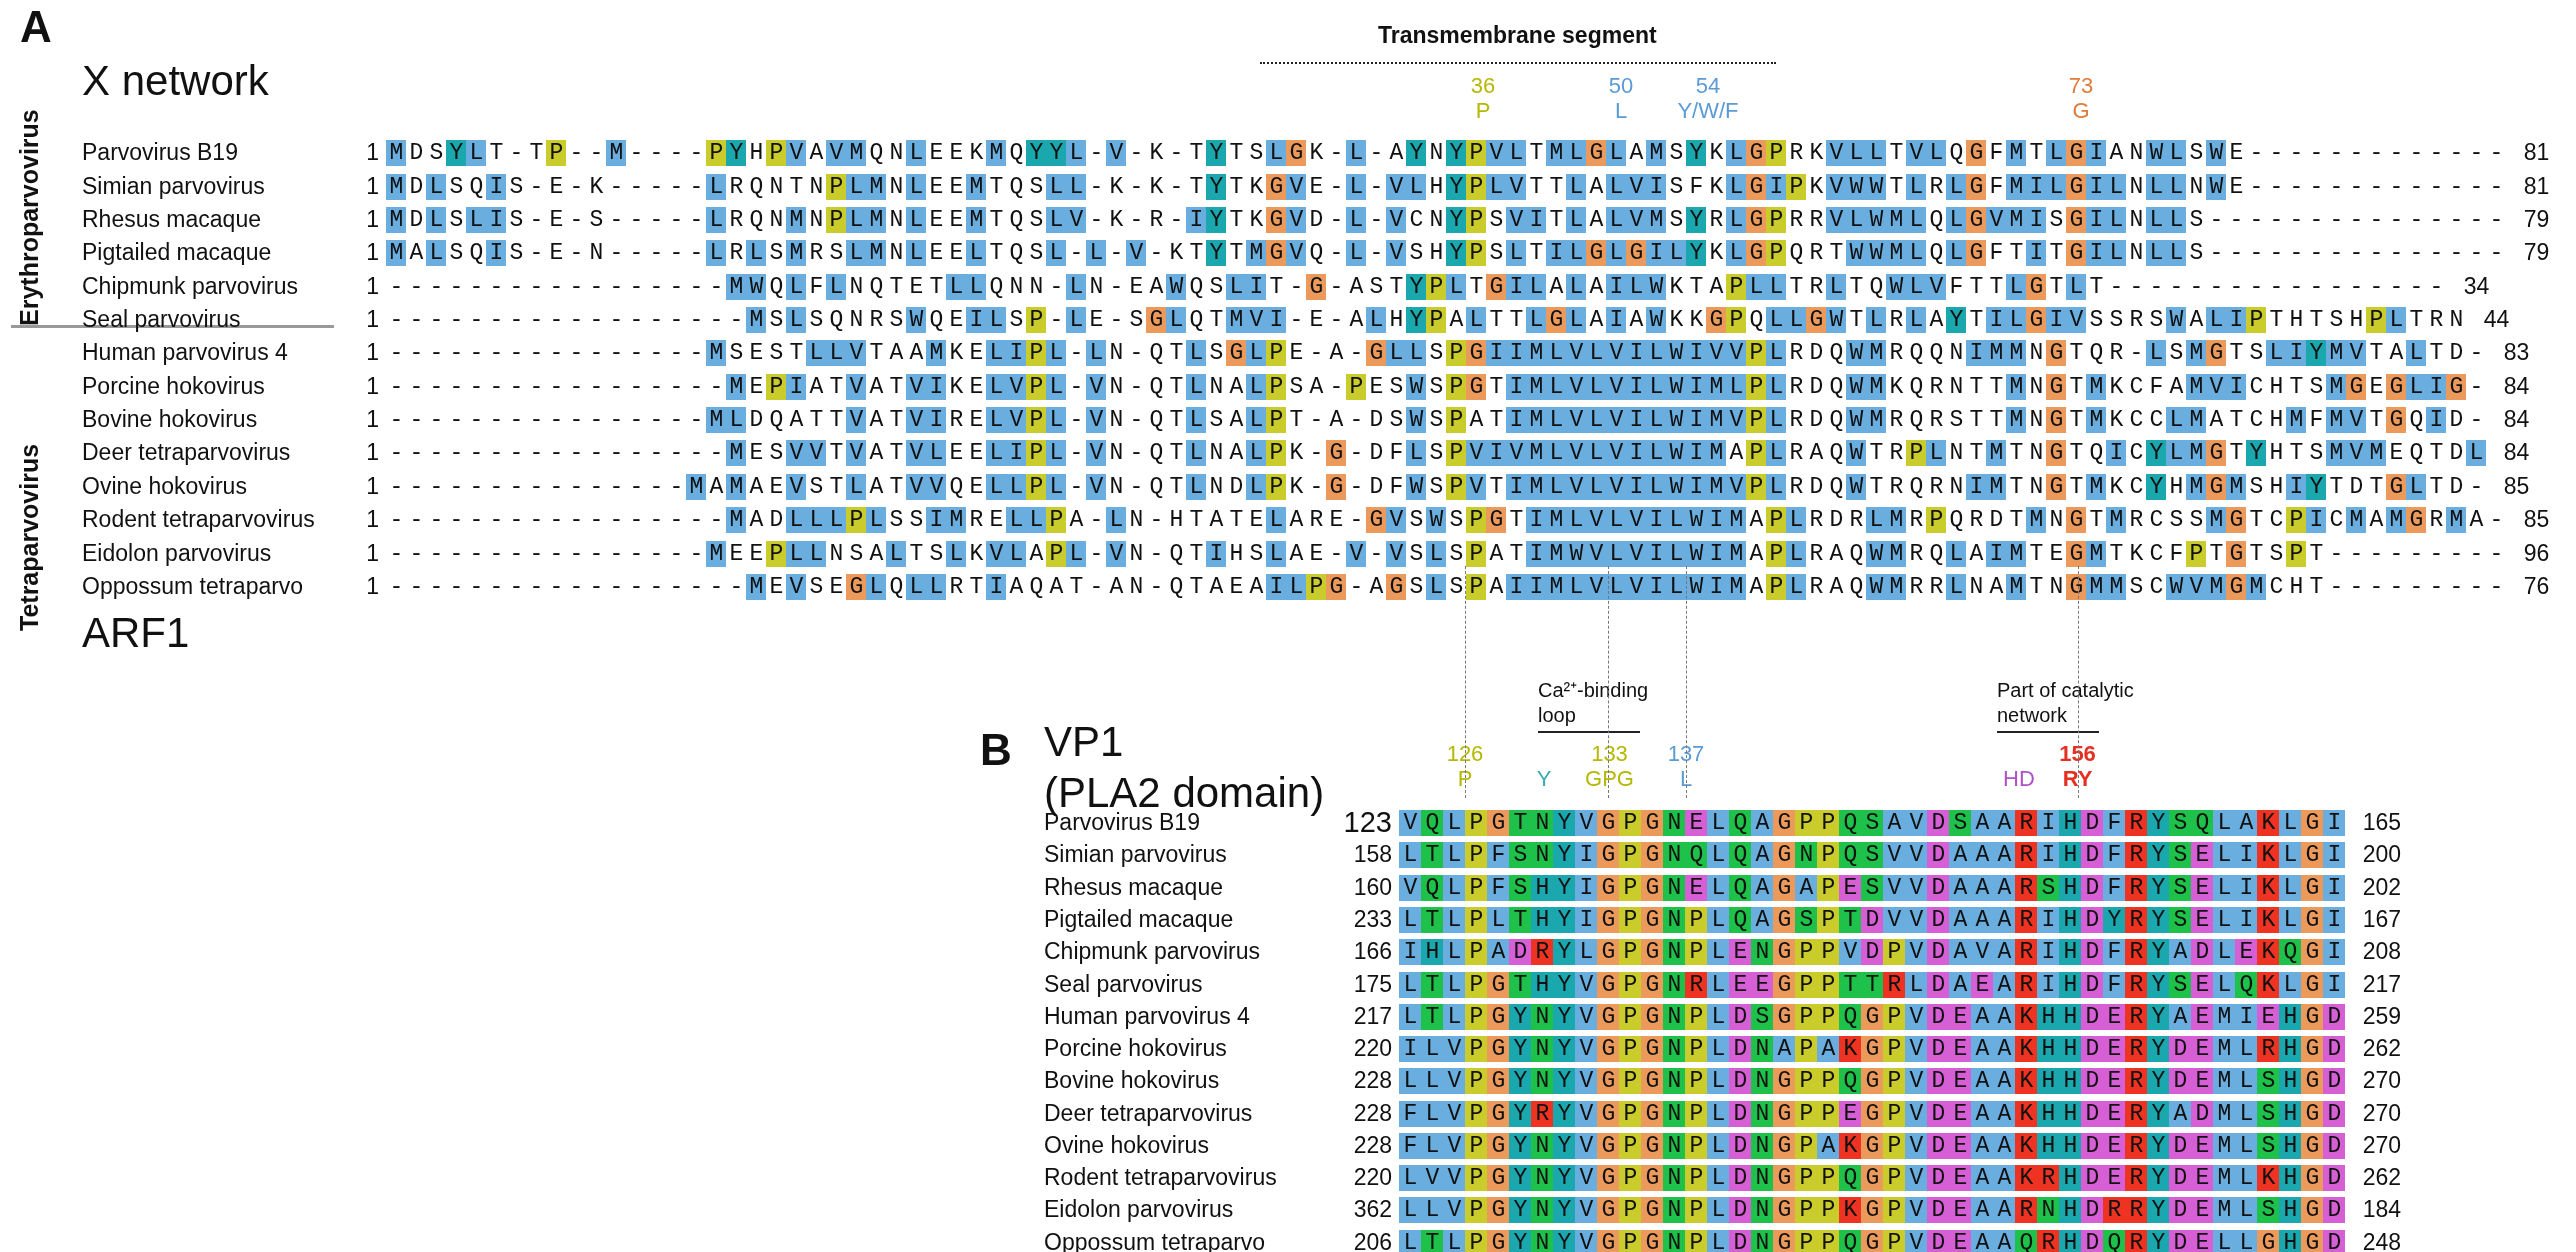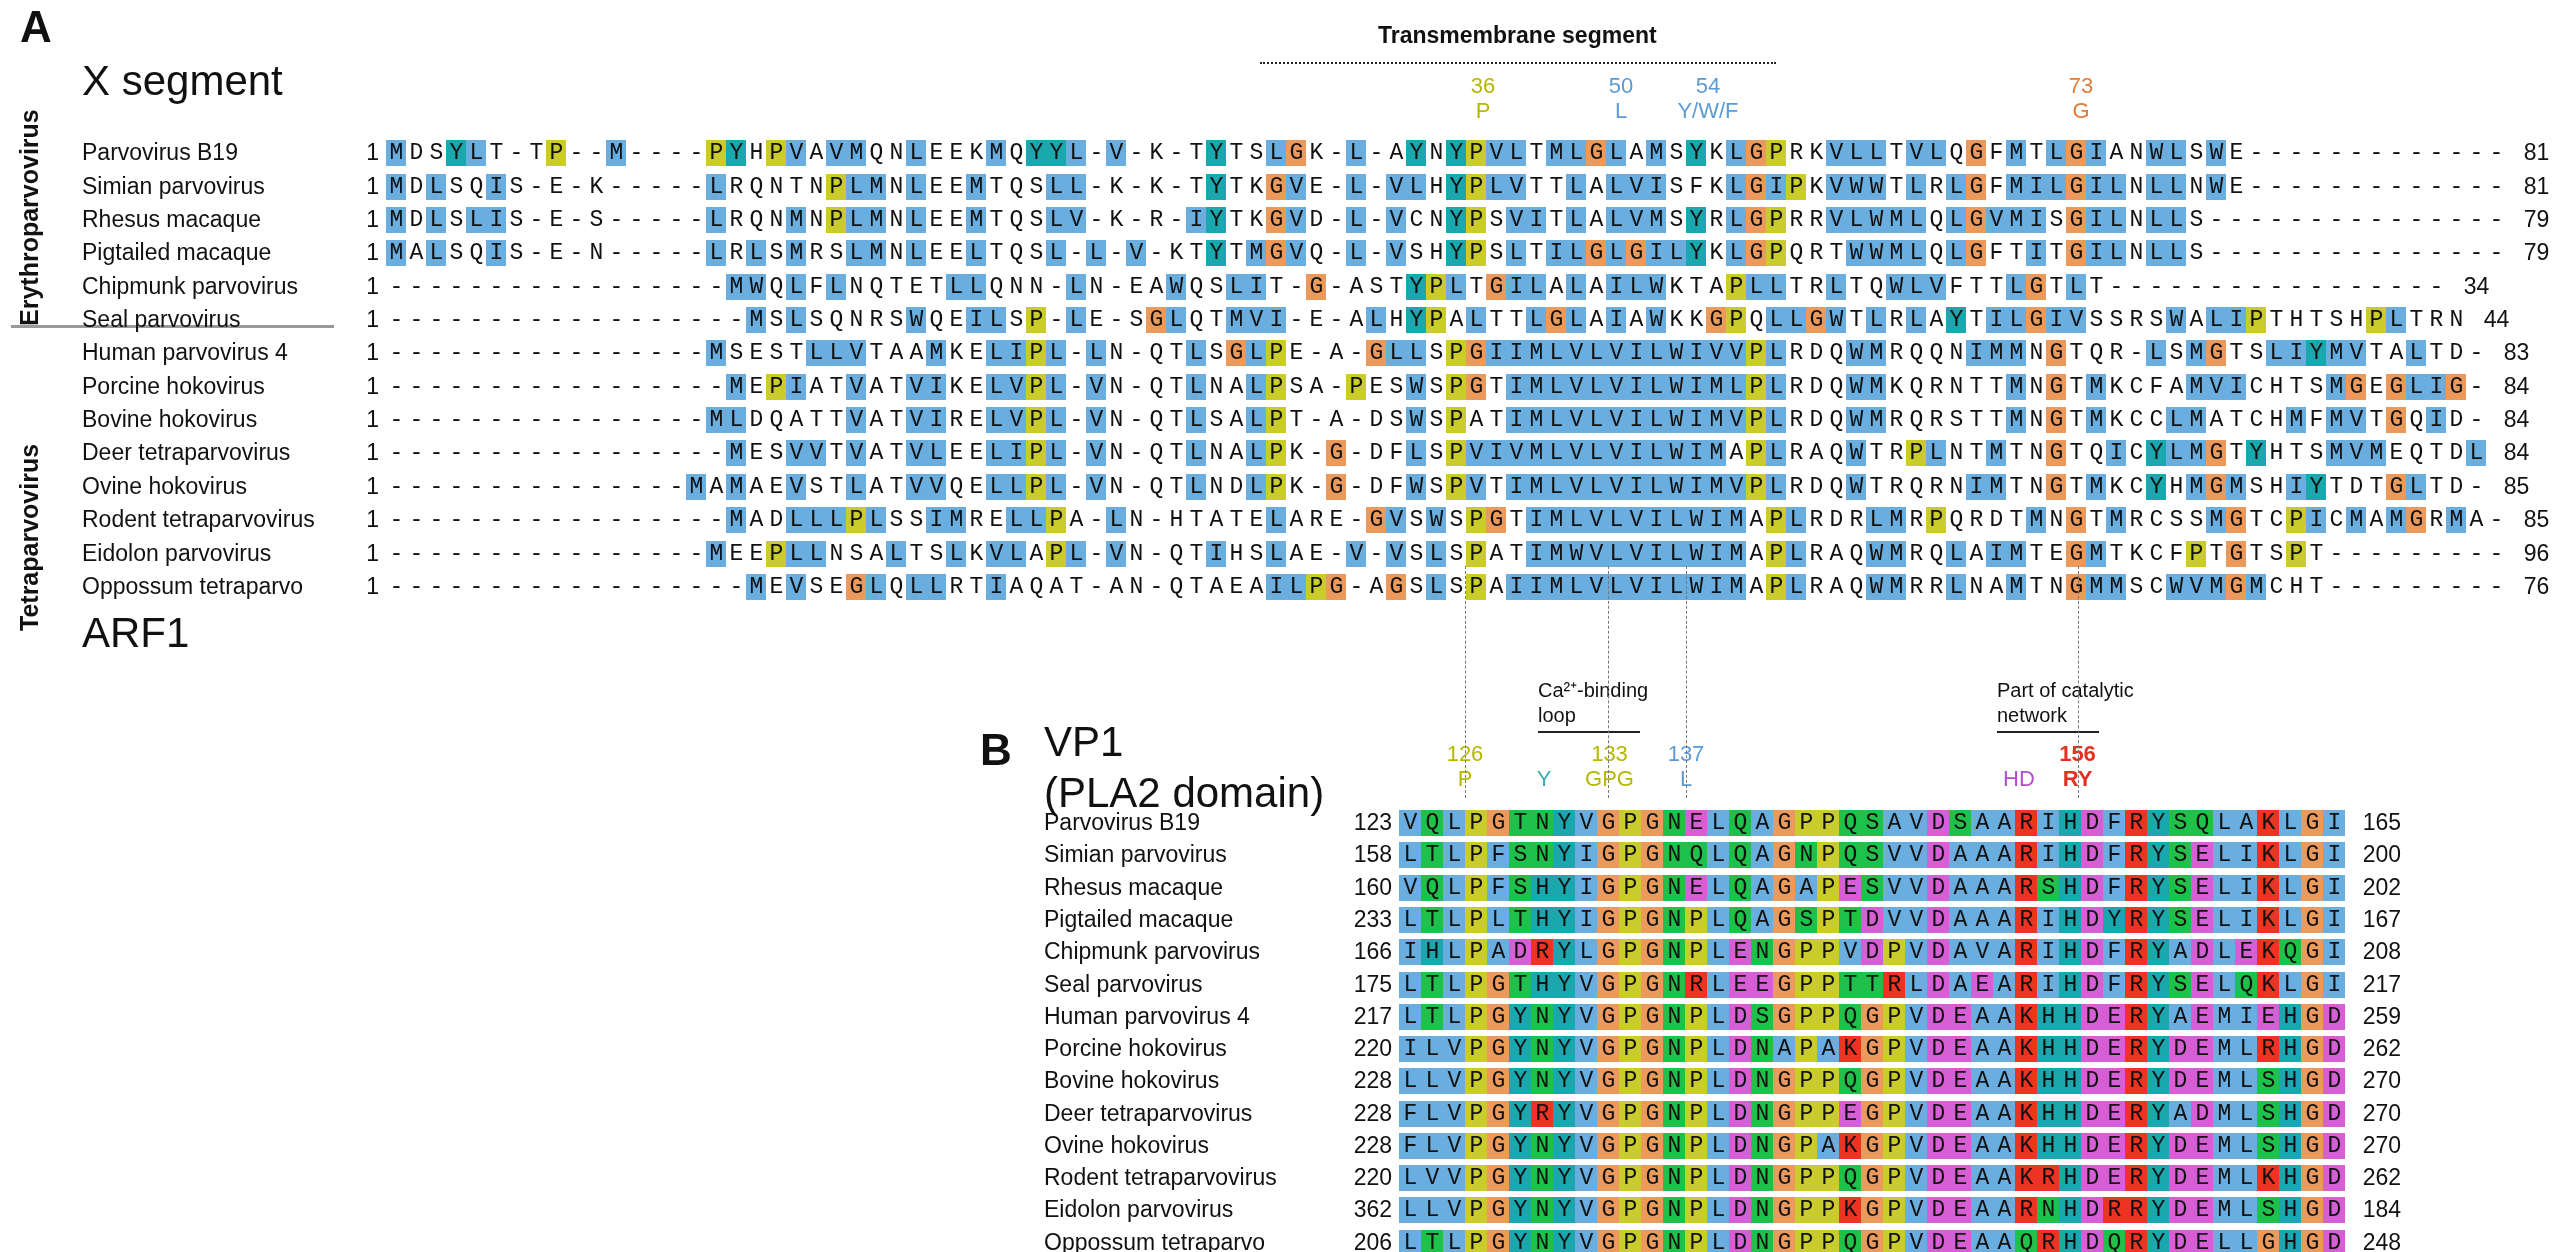--- a/index.html
+++ b/index.html
@@ -16,21 +16,21 @@
   .annot{font-size:22px;text-align:center;line-height:25px;}
   .divider{position:absolute;height:2.9px;background:#999;}
   .dotted{position:absolute;border-top:2.9px dotted #222;}
   .solid{position:absolute;border-top:2.2px solid #222;}
   .vdash{position:absolute;border-left:1.5px dashed #777;}
 </style>
 </head>
 <body>
 
 <div class="abs panel-letter" style="left:20px;top:1.5px;">A</div>
-<div class="abs title" style="left:82px;top:57px;">X segment</div>
+<div class="abs title" style="left:82px;top:57px;">X network</div>
 <div class="abs group-label" style="left:14.5px;top:326px;">Erythroparvovirus</div>
 <div class="abs group-label" style="left:14.5px;top:631px;">Tetraparvovirus</div>
 <div class="divider" style="left:11px;top:325px;width:323px;"></div>
 
 <div class="abs" style="left:1378px;top:22px;font-weight:bold;font-size:23px;">Transmembrane segment</div>
 <div class="dotted" style="left:1260px;top:62px;width:516px;"></div>
 
 <div class="abs annot" style="left:1461px;top:73px;width:44px;color:#b5b800;">
     <div>36</div>
     <div>P</div>
@@ -178,21 +178,21 @@
   </div>
 
 <div class="vdash" style="left:1465px;top:566px;height:232px;"></div>
 <div class="vdash" style="left:1608px;top:566px;height:232px;"></div>
 <div class="vdash" style="left:1686px;top:566px;height:232px;"></div>
 <div class="vdash" style="left:2078px;top:566px;height:232px;"></div>
 
 <div id="panelB">
     <div class="row" style="left: 1044px; top: 806px;">
       <span class="name" style="width: 290px; font-size: 23px;">Parvovirus B19</span>
-      <span class="num" style="width: 58px; font-size: 23px;">123</span>
+      <span class="num" style="width: 58px; font-size: 29px;">123</span>
       <span class="seq"><span style="display: inline-block; width: 22px; text-align: center; font-size: 23px; background: rgb(106, 174, 224);">V</span><span style="display: inline-block; width: 22px; text-align: center; font-size: 23px; background: rgb(30, 194, 74);">Q</span><span style="display: inline-block; width: 22px; text-align: center; font-size: 23px; background: rgb(106, 174, 224);">L</span><span style="display: inline-block; width: 22px; text-align: center; font-size: 23px; background: rgb(201, 204, 42);">P</span><span style="display: inline-block; width: 22px; text-align: center; font-size: 23px; background: rgb(236, 154, 92);">G</span><span style="display: inline-block; width: 22px; text-align: center; font-size: 23px; background: rgb(30, 194, 74);">T</span><span style="display: inline-block; width: 22px; text-align: center; font-size: 23px; background: rgb(30, 194, 74);">N</span><span style="display: inline-block; width: 22px; text-align: center; font-size: 23px; background: rgb(26, 167, 173);">Y</span><span style="display: inline-block; width: 22px; text-align: center; font-size: 23px; background: rgb(106, 174, 224);">V</span><span style="display: inline-block; width: 22px; text-align: center; font-size: 23px; background: rgb(236, 154, 92);">G</span><span style="display: inline-block; width: 22px; text-align: center; font-size: 23px; background: rgb(201, 204, 42);">P</span><span style="display: inline-block; width: 22px; text-align: center; font-size: 23px; background: rgb(236, 154, 92);">G</span><span style="display: inline-block; width: 22px; text-align: center; font-size: 23px; background: rgb(30, 194, 74);">N</span><span style="display: inline-block; width: 22px; text-align: center; font-size: 23px; background: rgb(214, 95, 214);">E</span><span style="display: inline-block; width: 22px; text-align: center; font-size: 23px; background: rgb(106, 174, 224);">L</span><span style="display: inline-block; width: 22px; text-align: center; font-size: 23px; background: rgb(30, 194, 74);">Q</span><span style="display: inline-block; width: 22px; text-align: center; font-size: 23px; background: rgb(106, 174, 224);">A</span><span style="display: inline-block; width: 22px; text-align: center; font-size: 23px; background: rgb(236, 154, 92);">G</span><span style="display: inline-block; width: 22px; text-align: center; font-size: 23px; background: rgb(201, 204, 42);">P</span><span style="display: inline-block; width: 22px; text-align: center; font-size: 23px; background: rgb(201, 204, 42);">P</span><span style="display: inline-block; width: 22px; text-align: center; font-size: 23px; background: rgb(30, 194, 74);">Q</span><span style="display: inline-block; width: 22px; text-align: center; font-size: 23px; background: rgb(30, 194, 74);">S</span><span style="display: inline-block; width: 22px; text-align: center; font-size: 23px; background: rgb(106, 174, 224);">A</span><span style="display: inline-block; width: 22px; text-align: center; font-size: 23px; background: rgb(106, 174, 224);">V</span><span style="display: inline-block; width: 22px; text-align: center; font-size: 23px; background: rgb(214, 95, 214);">D</span><span style="display: inline-block; width: 22px; text-align: center; font-size: 23px; background: rgb(30, 194, 74);">S</span><span style="display: inline-block; width: 22px; text-align: center; font-size: 23px; background: rgb(106, 174, 224);">A</span><span style="display: inline-block; width: 22px; text-align: center; font-size: 23px; background: rgb(106, 174, 224);">A</span><span style="display: inline-block; width: 22px; text-align: center; font-size: 23px; background: rgb(238, 51, 34);">R</span><span style="display: inline-block; width: 22px; text-align: center; font-size: 23px; background: rgb(106, 174, 224);">I</span><span style="display: inline-block; width: 22px; text-align: center; font-size: 23px; background: rgb(26, 167, 173);">H</span><span style="display: inline-block; width: 22px; text-align: center; font-size: 23px; background: rgb(214, 95, 214);">D</span><span style="display: inline-block; width: 22px; text-align: center; font-size: 23px; background: rgb(106, 174, 224);">F</span><span style="display: inline-block; width: 22px; text-align: center; font-size: 23px; background: rgb(238, 51, 34);">R</span><span style="display: inline-block; width: 22px; text-align: center; font-size: 23px; background: rgb(26, 167, 173);">Y</span><span style="display: inline-block; width: 22px; text-align: center; font-size: 23px; background: rgb(30, 194, 74);">S</span><span style="display: inline-block; width: 22px; text-align: center; font-size: 23px; background: rgb(30, 194, 74);">Q</span><span style="display: inline-block; width: 22px; text-align: center; font-size: 23px; background: rgb(106, 174, 224);">L</span><span style="display: inline-block; width: 22px; text-align: center; font-size: 23px; background: rgb(106, 174, 224);">A</span><span style="display: inline-block; width: 22px; text-align: center; font-size: 23px; background: rgb(238, 51, 34);">K</span><span style="display: inline-block; width: 22px; text-align: center; font-size: 23px; background: rgb(106, 174, 224);">L</span><span style="display: inline-block; width: 22px; text-align: center; font-size: 23px; background: rgb(236, 154, 92);">G</span><span style="display: inline-block; width: 22px; text-align: center; font-size: 23px; background: rgb(106, 174, 224);">I</span></span>
       <span class="endnum" style="font-size: 23px;">165</span>
     </div>
     <div class="row" style="left: 1044px; top: 838px;">
       <span class="name" style="width: 290px; font-size: 23px;">Simian parvovirus</span>
       <span class="num" style="width: 58px; font-size: 23px;">158</span>
       <span class="seq"><span style="display: inline-block; width: 22px; text-align: center; font-size: 23px; background: rgb(106, 174, 224);">L</span><span style="display: inline-block; width: 22px; text-align: center; font-size: 23px; background: rgb(30, 194, 74);">T</span><span style="display: inline-block; width: 22px; text-align: center; font-size: 23px; background: rgb(106, 174, 224);">L</span><span style="display: inline-block; width: 22px; text-align: center; font-size: 23px; background: rgb(201, 204, 42);">P</span><span style="display: inline-block; width: 22px; text-align: center; font-size: 23px; background: rgb(106, 174, 224);">F</span><span style="display: inline-block; width: 22px; text-align: center; font-size: 23px; background: rgb(30, 194, 74);">S</span><span style="display: inline-block; width: 22px; text-align: center; font-size: 23px; background: rgb(30, 194, 74);">N</span><span style="display: inline-block; width: 22px; text-align: center; font-size: 23px; background: rgb(26, 167, 173);">Y</span><span style="display: inline-block; width: 22px; text-align: center; font-size: 23px; background: rgb(106, 174, 224);">I</span><span style="display: inline-block; width: 22px; text-align: center; font-size: 23px; background: rgb(236, 154, 92);">G</span><span style="display: inline-block; width: 22px; text-align: center; font-size: 23px; background: rgb(201, 204, 42);">P</span><span style="display: inline-block; width: 22px; text-align: center; font-size: 23px; background: rgb(236, 154, 92);">G</span><span style="display: inline-block; width: 22px; text-align: center; font-size: 23px; background: rgb(30, 194, 74);">N</span><span style="display: inline-block; width: 22px; text-align: center; font-size: 23px; background: rgb(30, 194, 74);">Q</span><span style="display: inline-block; width: 22px; text-align: center; font-size: 23px; background: rgb(106, 174, 224);">L</span><span style="display: inline-block; width: 22px; text-align: center; font-size: 23px; background: rgb(30, 194, 74);">Q</span><span style="display: inline-block; width: 22px; text-align: center; font-size: 23px; background: rgb(106, 174, 224);">A</span><span style="display: inline-block; width: 22px; text-align: center; font-size: 23px; background: rgb(236, 154, 92);">G</span><span style="display: inline-block; width: 22px; text-align: center; font-size: 23px; background: rgb(30, 194, 74);">N</span><span style="display: inline-block; width: 22px; text-align: center; font-size: 23px; background: rgb(201, 204, 42);">P</span><span style="display: inline-block; width: 22px; text-align: center; font-size: 23px; background: rgb(30, 194, 74);">Q</span><span style="display: inline-block; width: 22px; text-align: center; font-size: 23px; background: rgb(30, 194, 74);">S</span><span style="display: inline-block; width: 22px; text-align: center; font-size: 23px; background: rgb(106, 174, 224);">V</span><span style="display: inline-block; width: 22px; text-align: center; font-size: 23px; background: rgb(106, 174, 224);">V</span><span style="display: inline-block; width: 22px; text-align: center; font-size: 23px; background: rgb(214, 95, 214);">D</span><span style="display: inline-block; width: 22px; text-align: center; font-size: 23px; background: rgb(106, 174, 224);">A</span><span style="display: inline-block; width: 22px; text-align: center; font-size: 23px; background: rgb(106, 174, 224);">A</span><span style="display: inline-block; width: 22px; text-align: center; font-size: 23px; background: rgb(106, 174, 224);">A</span><span style="display: inline-block; width: 22px; text-align: center; font-size: 23px; background: rgb(238, 51, 34);">R</span><span style="display: inline-block; width: 22px; text-align: center; font-size: 23px; background: rgb(106, 174, 224);">I</span><span style="display: inline-block; width: 22px; text-align: center; font-size: 23px; background: rgb(26, 167, 173);">H</span><span style="display: inline-block; width: 22px; text-align: center; font-size: 23px; background: rgb(214, 95, 214);">D</span><span style="display: inline-block; width: 22px; text-align: center; font-size: 23px; background: rgb(106, 174, 224);">F</span><span style="display: inline-block; width: 22px; text-align: center; font-size: 23px; background: rgb(238, 51, 34);">R</span><span style="display: inline-block; width: 22px; text-align: center; font-size: 23px; background: rgb(26, 167, 173);">Y</span><span style="display: inline-block; width: 22px; text-align: center; font-size: 23px; background: rgb(30, 194, 74);">S</span><span style="display: inline-block; width: 22px; text-align: center; font-size: 23px; background: rgb(214, 95, 214);">E</span><span style="display: inline-block; width: 22px; text-align: center; font-size: 23px; background: rgb(106, 174, 224);">L</span><span style="display: inline-block; width: 22px; text-align: center; font-size: 23px; background: rgb(106, 174, 224);">I</span><span style="display: inline-block; width: 22px; text-align: center; font-size: 23px; background: rgb(238, 51, 34);">K</span><span style="display: inline-block; width: 22px; text-align: center; font-size: 23px; background: rgb(106, 174, 224);">L</span><span style="display: inline-block; width: 22px; text-align: center; font-size: 23px; background: rgb(236, 154, 92);">G</span><span style="display: inline-block; width: 22px; text-align: center; font-size: 23px; background: rgb(106, 174, 224);">I</span></span>
       <span class="endnum" style="font-size: 23px;">200</span>
     </div>
     <div class="row" style="left: 1044px; top: 871px;">

